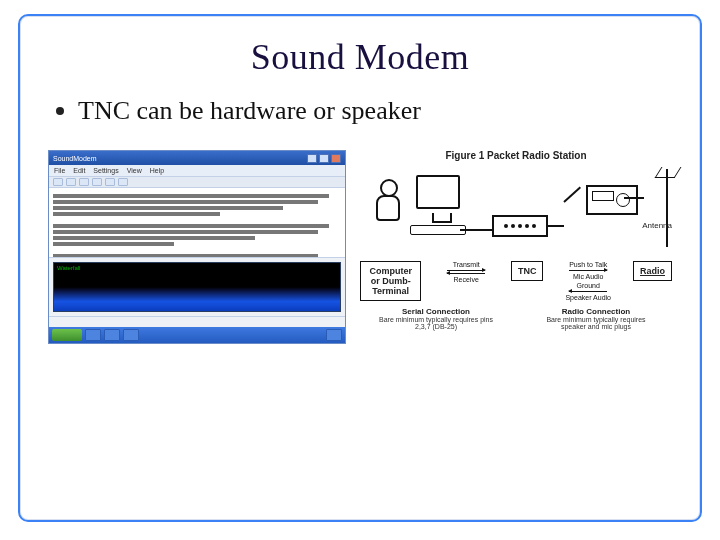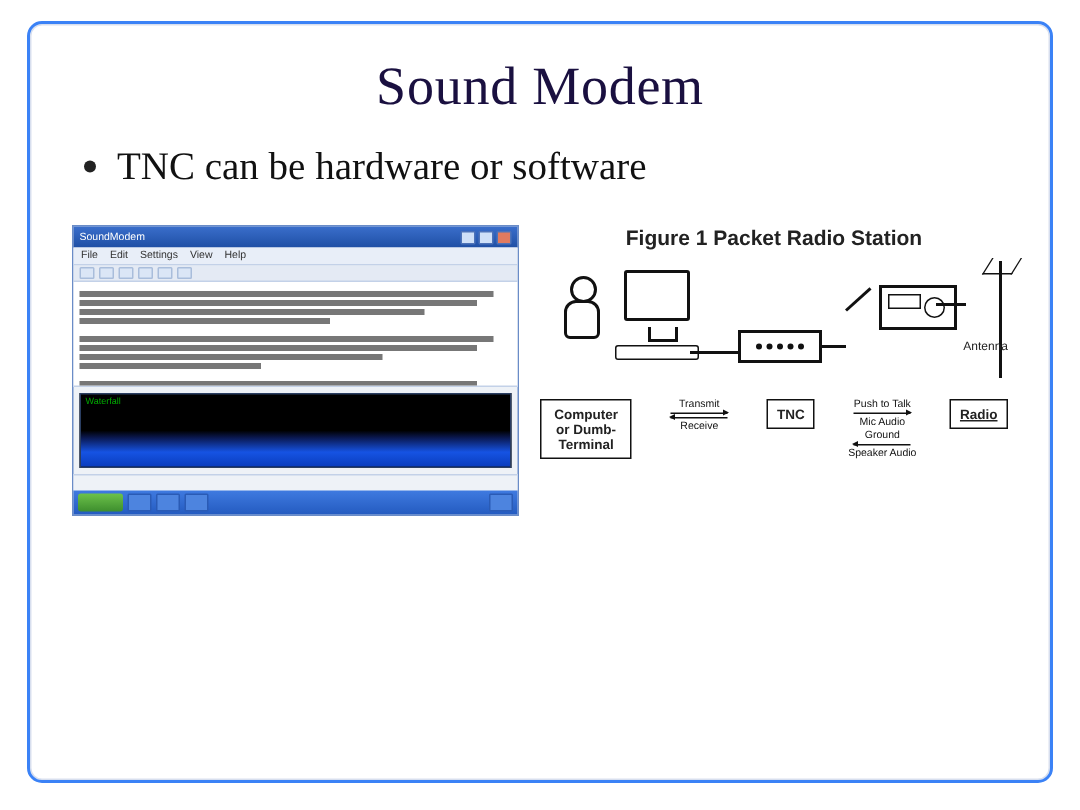--- a/index.html
+++ b/index.html
@@ -105,21 +105,21 @@
   .start { width:30px; height:12px; border-radius:2px; background: linear-gradient(#6cc24a,#3e8e2e); }
   .tray-item { width:16px; height:12px; background:#4d84df; border:1px solid #2a5bb5; border-radius:1px; }
   .tray-spacer { flex:1; }
   
   .diagram {
     width: 312px;
     font-family: Arial, sans-serif;
     font-size: 9px;
     color:#222;
   }
-  .fig-title { text-align:center; font-weight:700; font-size:14px; margin-bottom:6px; }
+  .fig-title { text-align:center; font-weight:700; font-size:10px; margin-bottom:6px; }
   .scene {
     position:relative;
     height: 86px;
     border-bottom: none;
     text-decoration: underline;
   }
   .scene .monitor {
     position:absolute; left:56px; top:8px; width:44px; height:34px;
     border:2px solid #111; background:#fff; border-radius:2px;
   }
@@ -172,21 +172,21 @@
   .under .us { font-size:7px; color:#333; }
 </style>
 </head>
 <body>
 
 <div class="frame">
   <h1 class="title">Sound Modem</h1>
 
   <div class="bullet-row">
     <span class="bullet"></span>
-    <span class="bullet-text">TNC can be hardware or software</span>
+    <span class="bullet-text">TNC can be hardware or speaker</span>
   </div>
 
   <div class="figs">
 
     <div class="app">
       <div class="titlebar">
         <span>SoundModem</span>
         <span class="tb-btns">
           <span class="tb-btn"></span>
           <span class="tb-btn"></span>
@@ -290,15 +290,25 @@
               <span class="albl">Ground</span>
             </div>
           <div class="aline ahead-l"></div>
           <div class="ar">
               <span class="albl">Speaker Audio</span>
             </div>
         </div>
         <div class="blk rad">Radio</div>
       </div>
 
+      <div class="underlabels">
+        <div class="under">
+          <div class="ut">Serial Connection</div>
+          <div class="us">Bare minimum typically requires pins 2,3,7 (DB-25)</div>
+        </div>
+        <div class="under">
+          <div class="ut">Radio Connection</div>
+          <div class="us">Bare minimum typically requires speaker and mic plugs</div>
+        </div>
+      </div>
     </div>
   </div>
 </div>
 
 </body></html>

